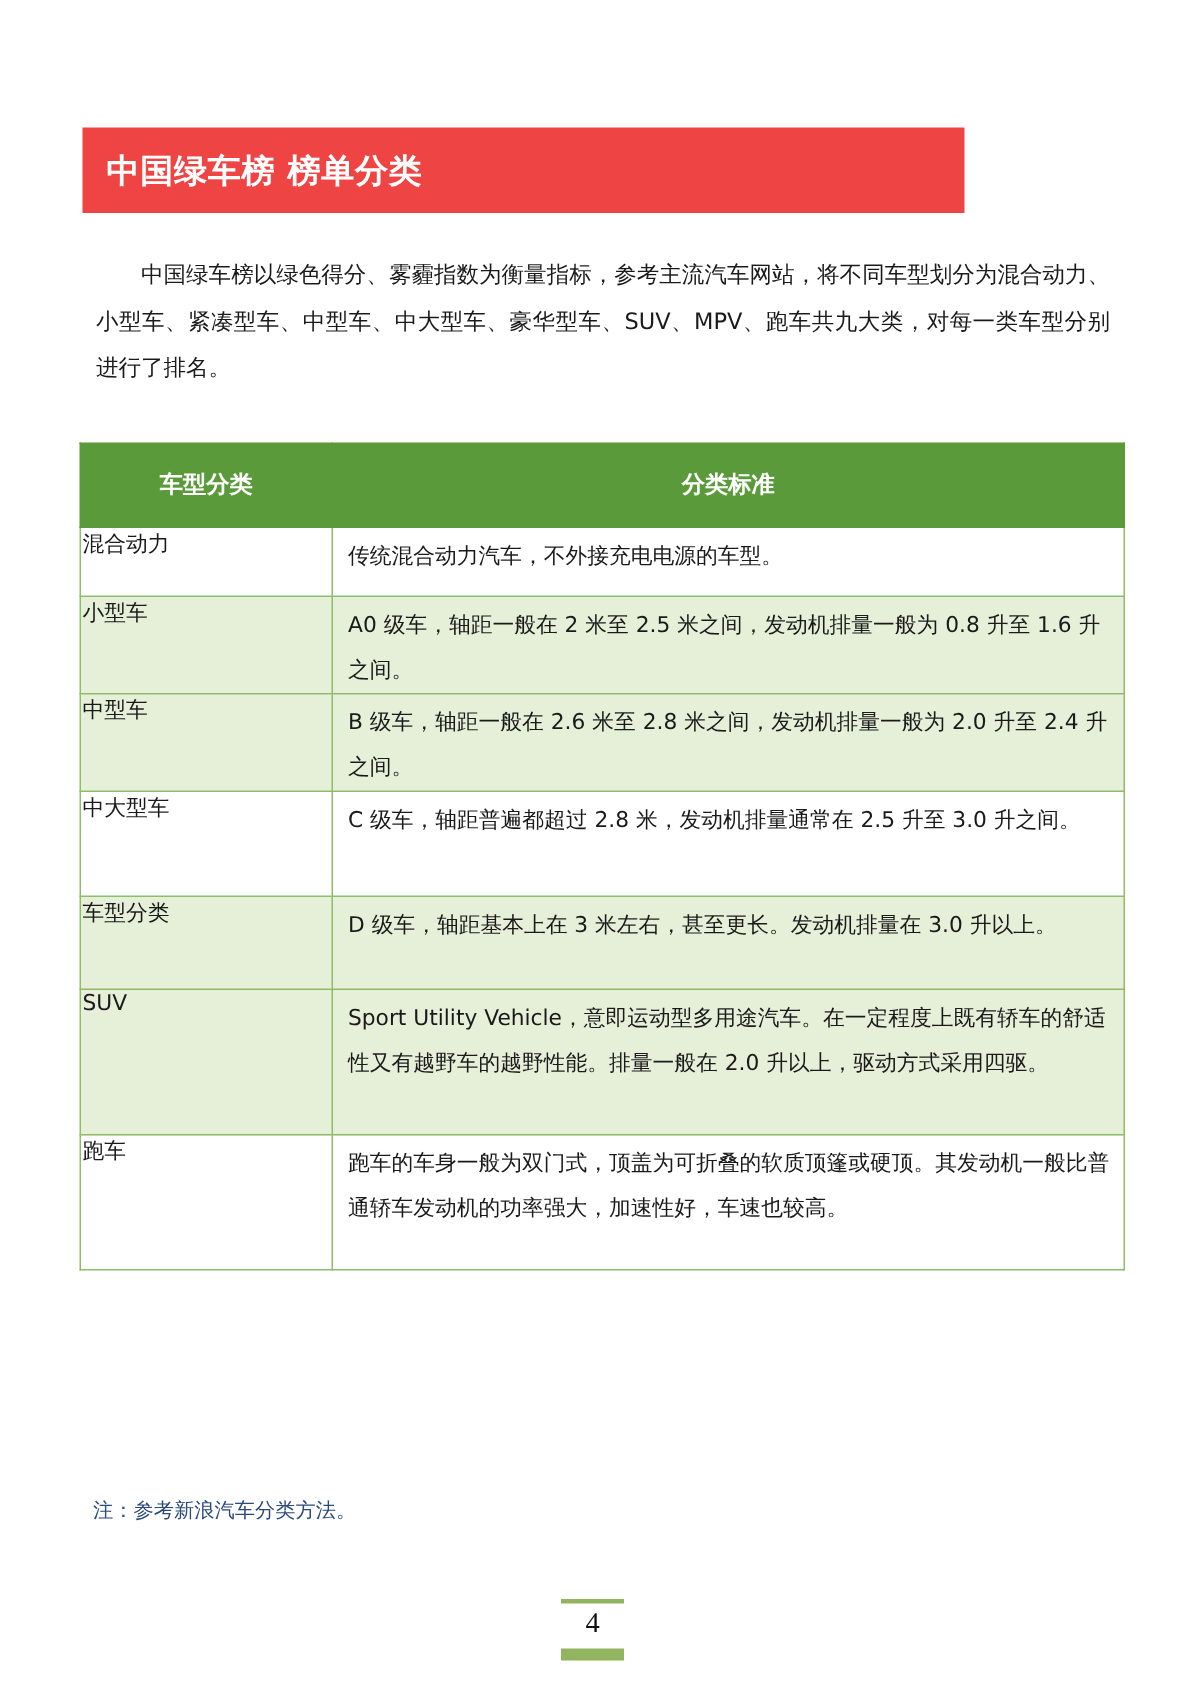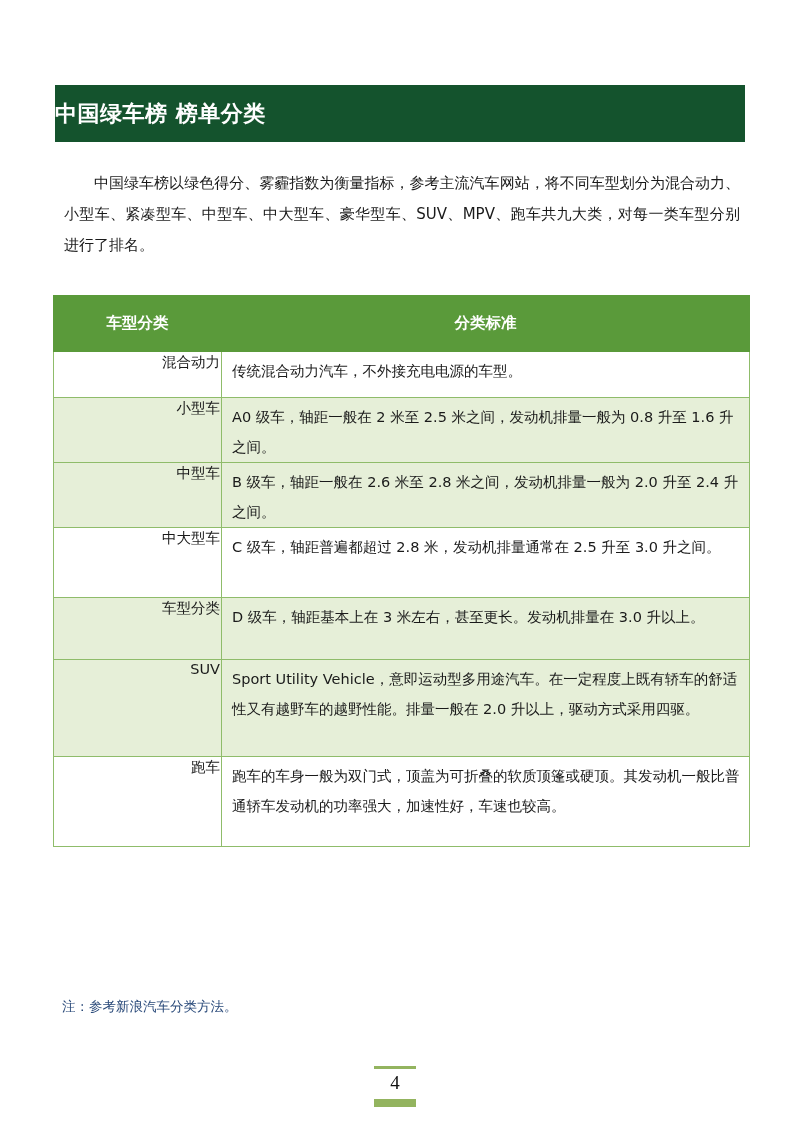--- a/index.html
+++ b/index.html
@@ -2,22 +2,22 @@
 <html><head>
   <meta charset="utf-8">
   <style>
     html, body { margin: 0; padding: 0; }
     body {
       width: 800px; height: 1129px; background: #ffffff; position: relative;
       font-family: "DejaVu Sans", "Liberation Sans", sans-serif; color: #1a1a1a;
       overflow: hidden;
     }
     .title-banner {
-      position: absolute; left: 55px; top: 85px; width: 690px; height: 57px;
-      background: #14532d; box-sizing: border-box; padding-left: 0;
+      position: absolute; left: 55px; top: 85px; width: 588px; height: 57px;
+      background: #ef4444; box-sizing: border-box; padding-left: 16px;
       display: flex; align-items: center;
     }
     .title-banner span {
       color: #ffffff; font-size: 22px; font-weight: bold; letter-spacing: 0.5px;
     }
     .intro {
       position: absolute; left: 64px; top: 168px; width: 676px;
       font-size: 15px; line-height: 31px; text-indent: 30px; margin: 0;
       text-align: justify;
     }
@@ -25,21 +25,21 @@
       position: absolute; left: 53px; top: 295px; width: 697px;
       border-collapse: collapse; font-size: 14.5px;
     }
     table.cls th, table.cls td { border: 1.5px solid #8fbc6a; }
     table.cls thead th {
       background: #5a9a3a; color: #ffffff; font-weight: bold; font-size: 15.5px;
       height: 55px; padding: 0; border-color: #5a9a3a;
     }
     table.cls thead th.c1 { width: 165px; }
     table.cls td { vertical-align: top; }
-    table.cls td.cat { text-align: right; width: 165px; }
+    table.cls td.cat { text-align: left; width: 165px; }
     table.cls td.desc { padding: 4px 8px 0 10px; line-height: 30px; }
     tr.alt td { background: #e6efd8; }
     .note {
       position: absolute; left: 62px; top: 998px; font-size: 13.5px; color: #2a4a7a;
     }
     .page-bar-top {
       position: absolute; left: 374px; top: 1066px; width: 42px; height: 3px; background: #93b45f;
     }
     .page-num {
       position: absolute; left: 374px; top: 1072px; width: 42px; text-align: center;

